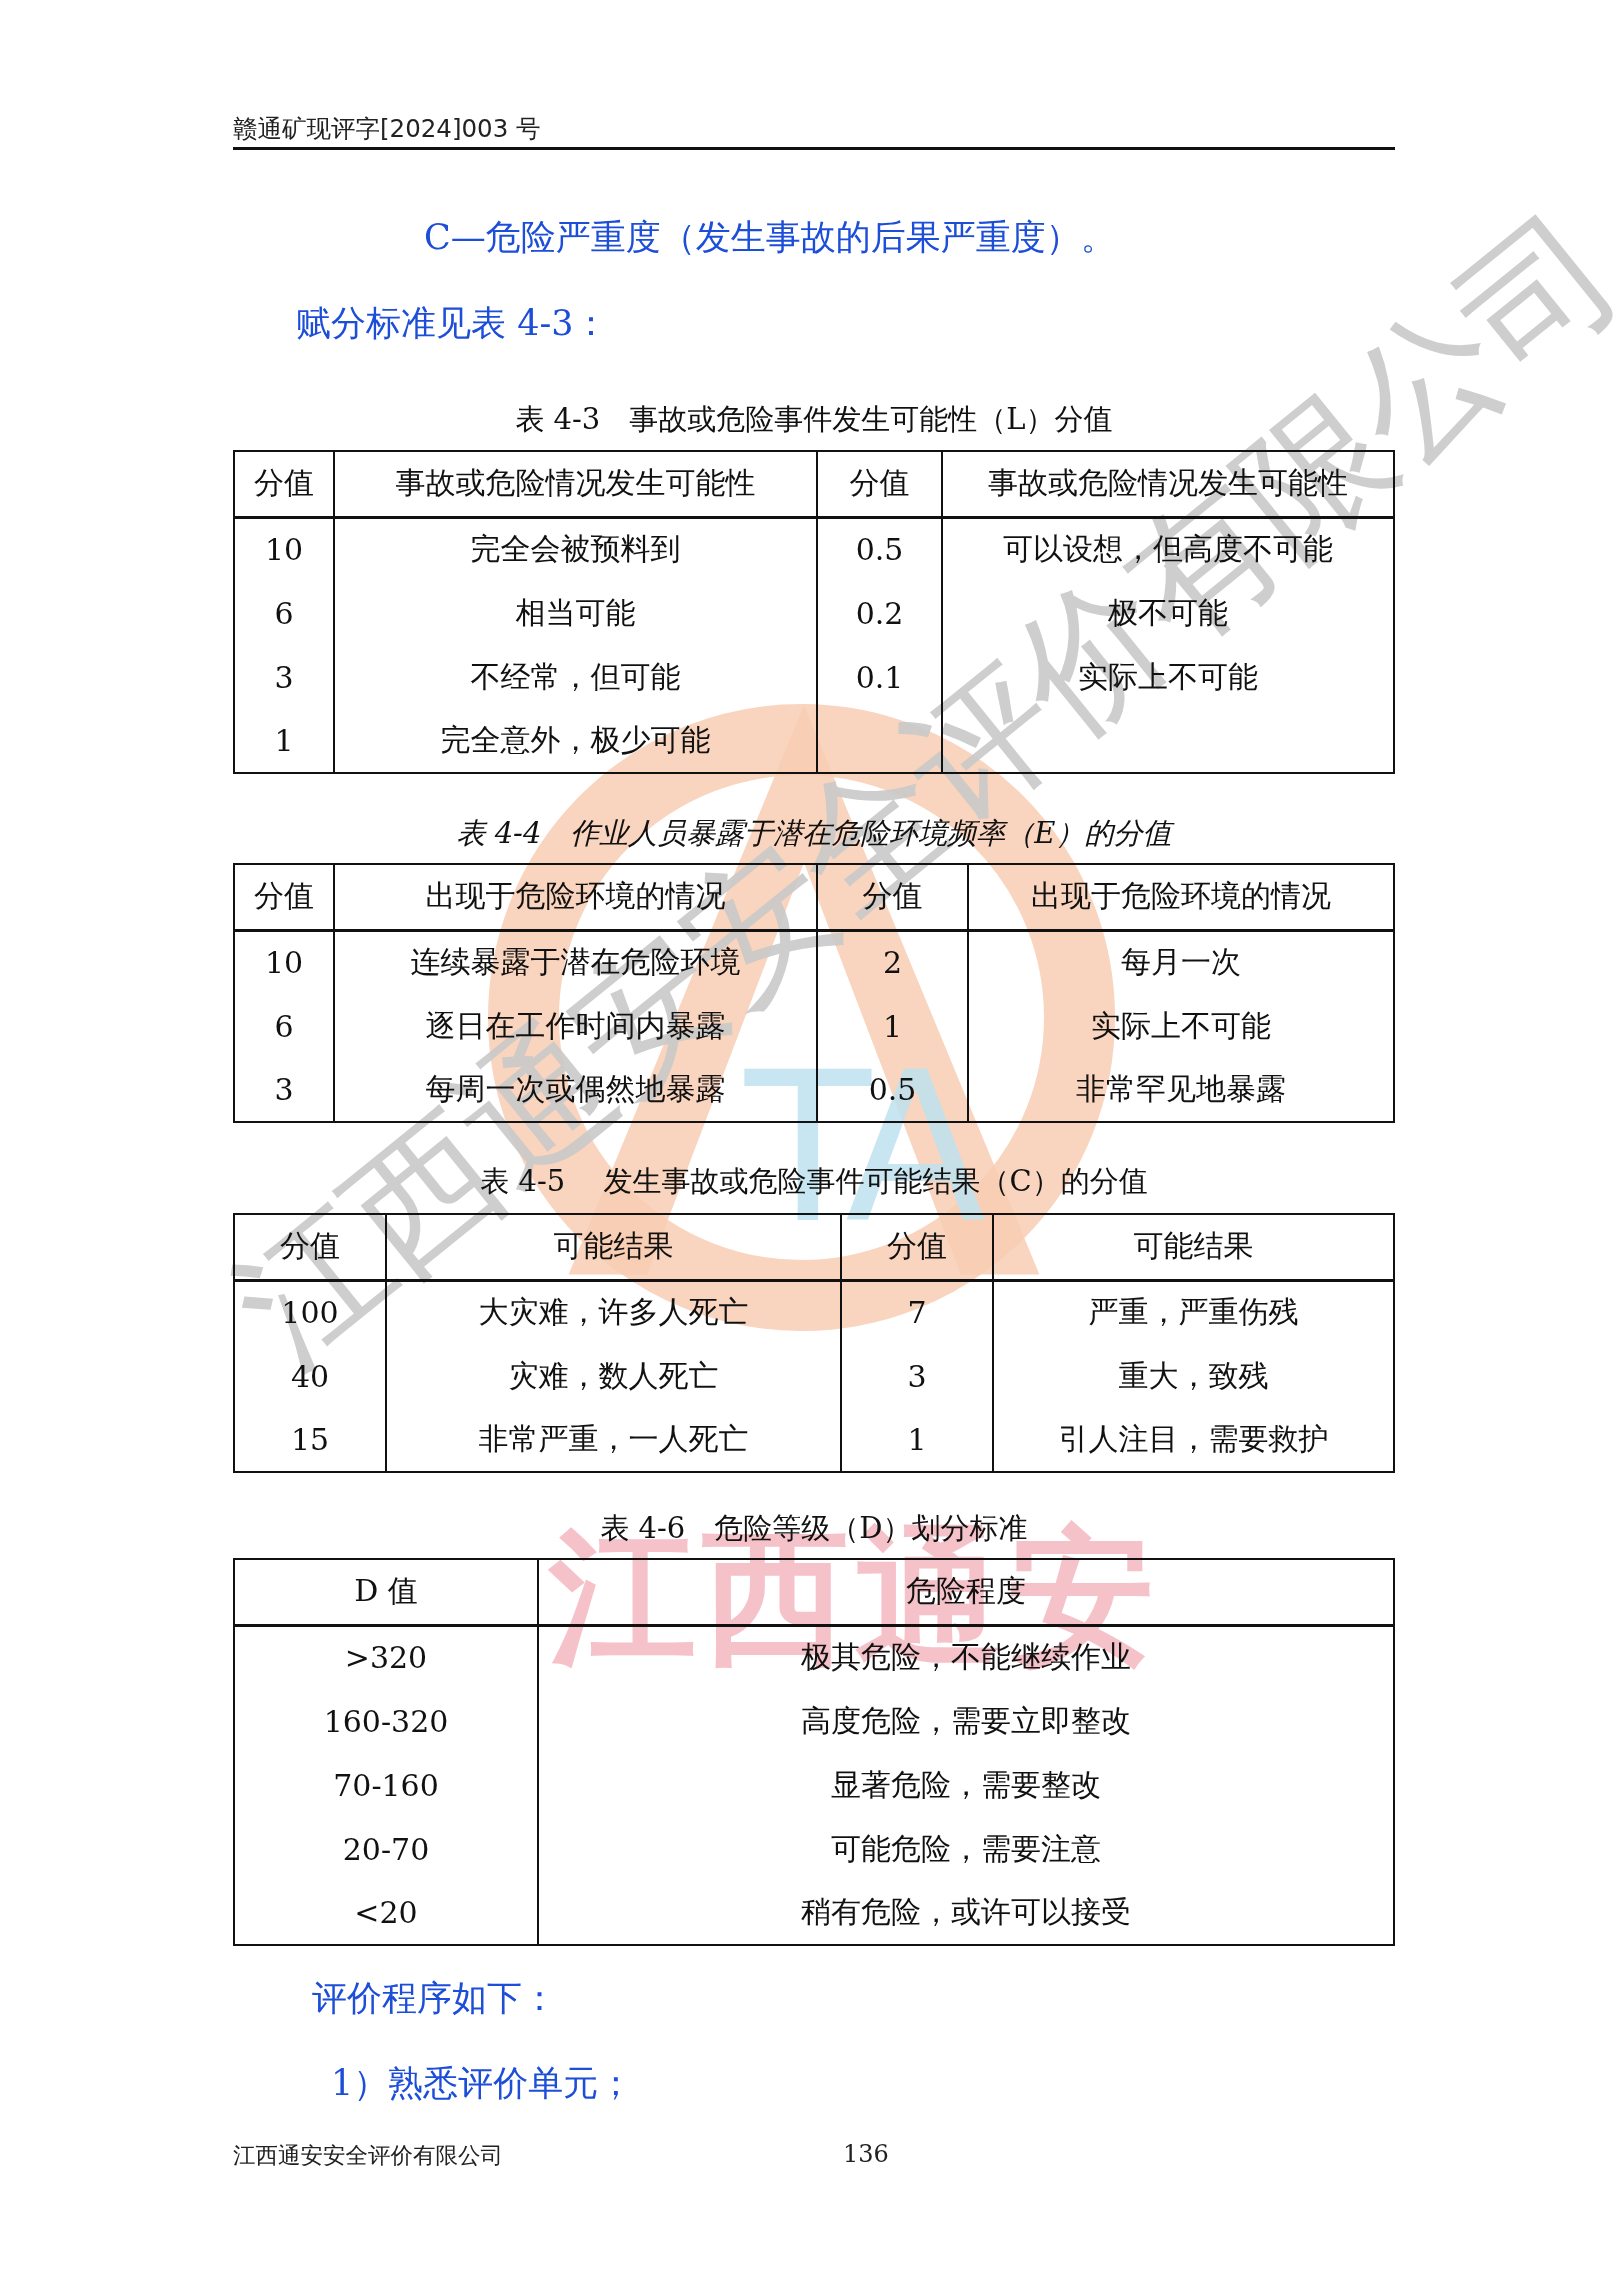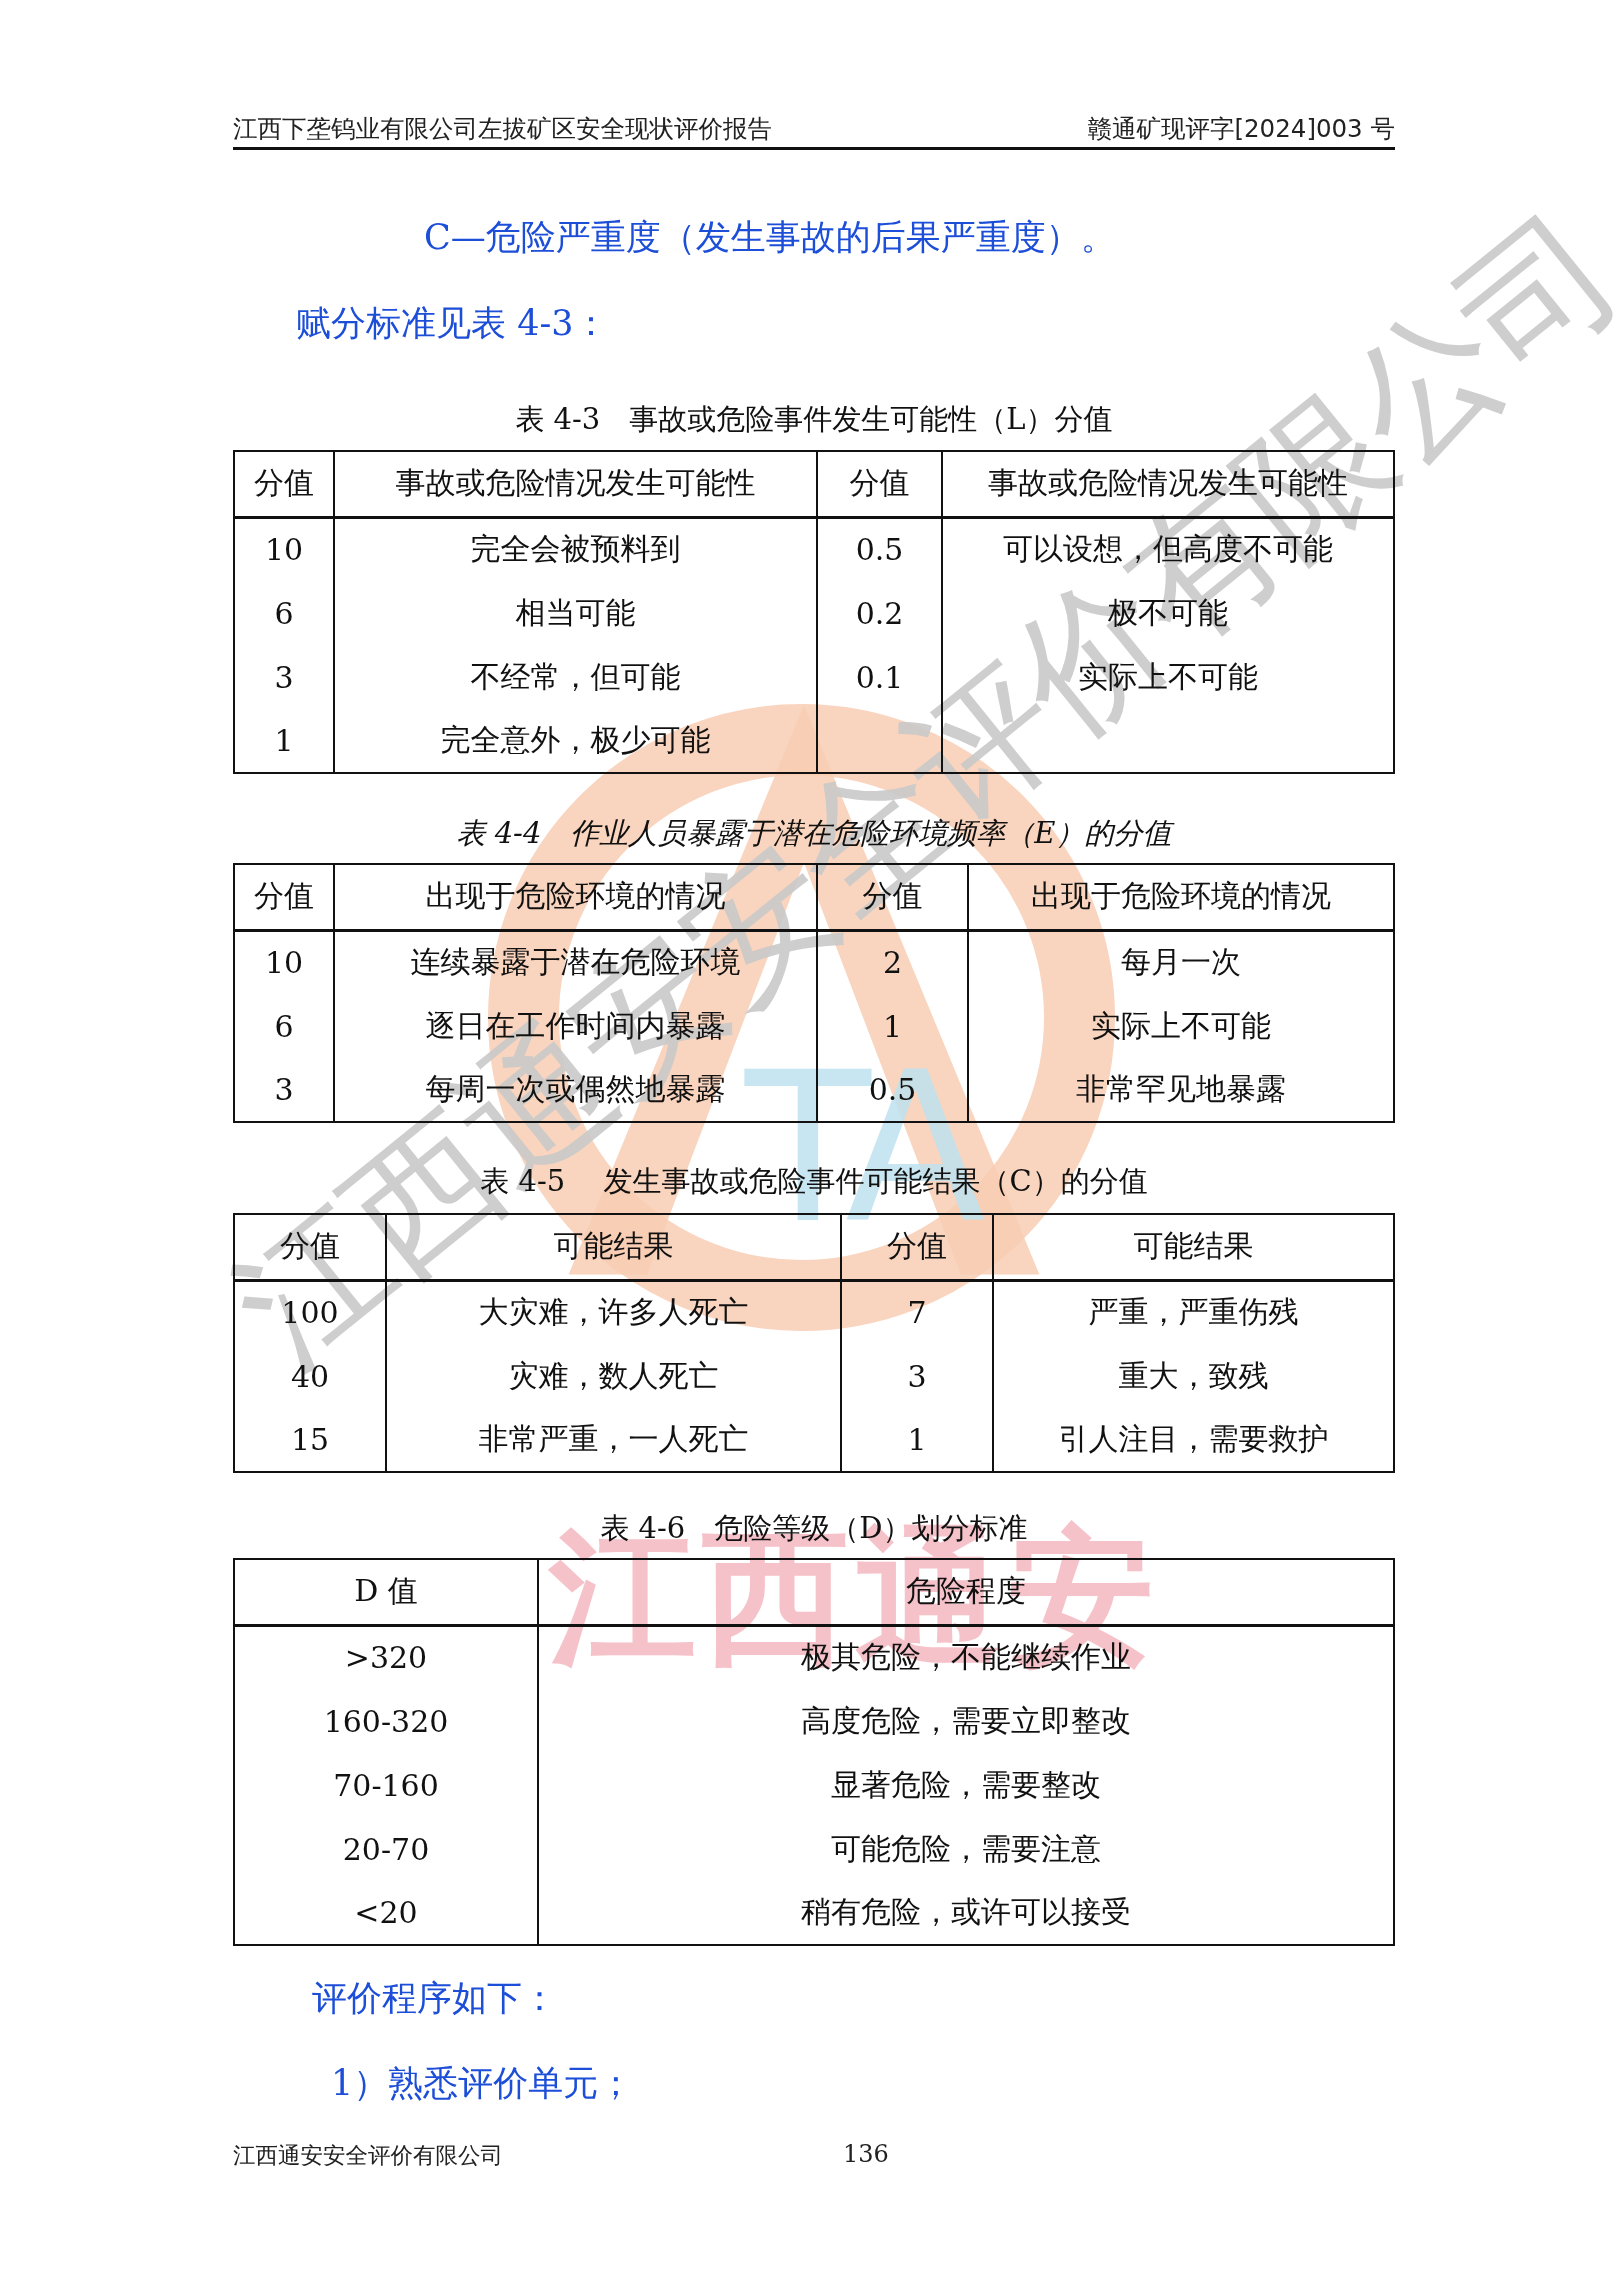--- a/index.html
+++ b/index.html
@@ -39,21 +39,20 @@
 
 <div class="wm seal-ring"></div>
 <svg class="wm seal-tri" viewBox="0 0 520 620">
   <polygon points="260,20 500,600 420,600 260,180 100,600 20,600" fill="#f8cdb3" opacity="0.85"></polygon>
 </svg>
 <div class="wm wm-ta">TA</div>
 <div class="wm wm-red">江西通安</div>
 <div class="wm wm-gray">江西通安安全评价有限公司</div>
 
 <div class="abs header">
-  <span>江西下垄钨业有限公司左拔矿区安全现状评价报告</span>
   <span>赣通矿现评字[2024]003 号</span>
 </div>
 <div class="abs header-rule"></div>
 
 <div class="abs para" style="left:424px; top:214px;">C—危险严重度（发生事故的后果严重度）。</div>
 <div class="abs para" style="left:296px; top:300px;">赋分标准见表 4-3：</div>
 
 <div class="abs caption" style="top:400px;">表 4-3　事故或危险事件发生可能性（L）分值</div>
 <table class="doc" style="top:450px;">
   <colgroup>

